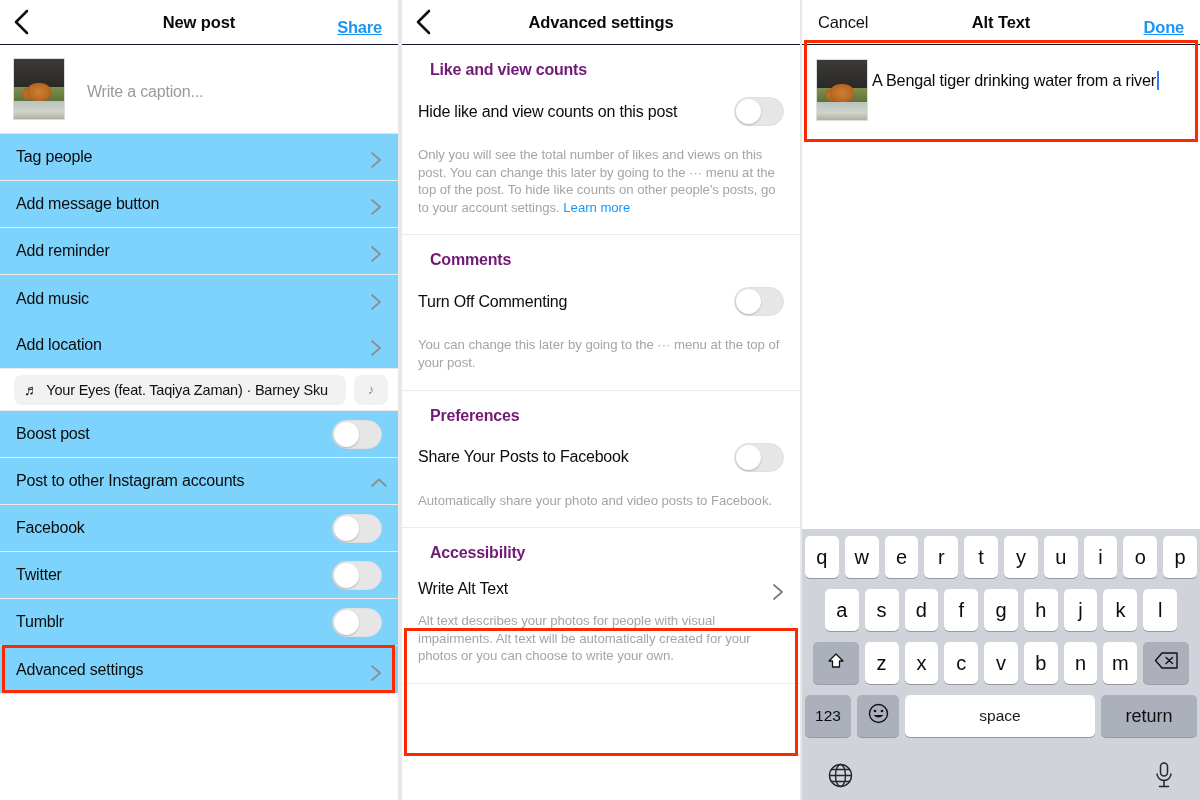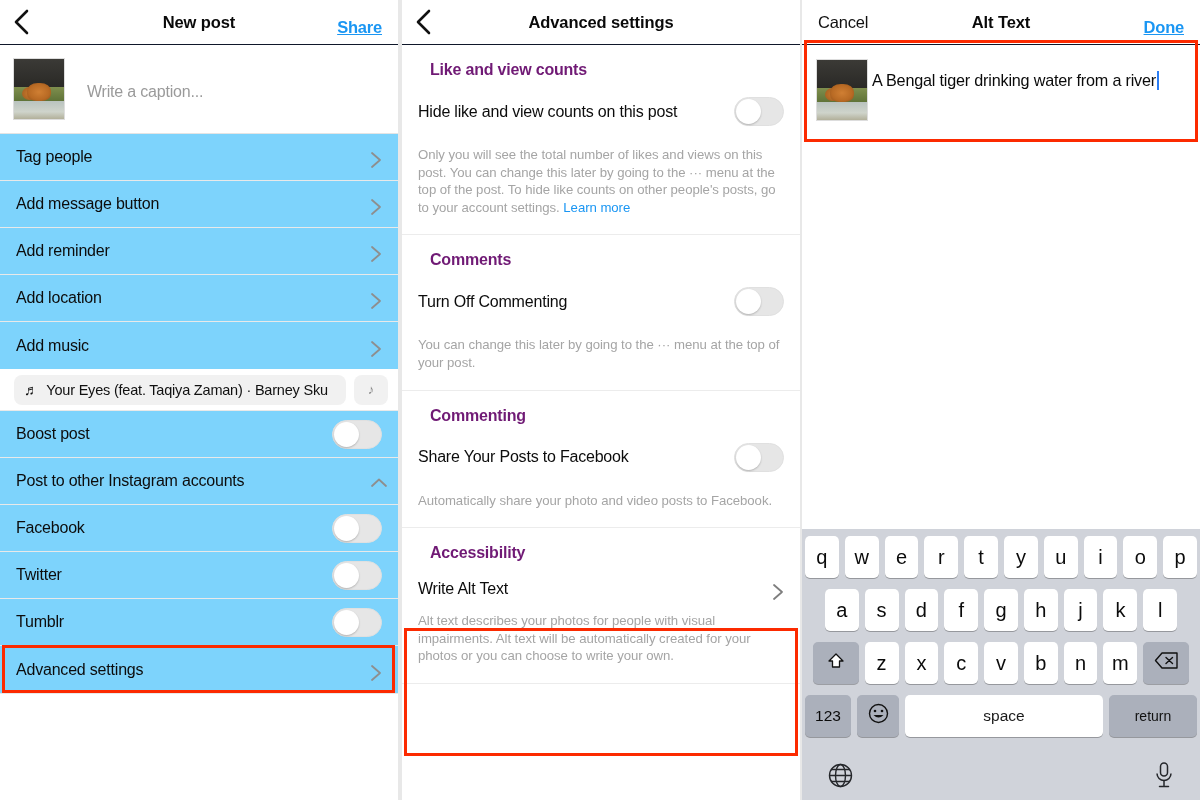--- a/index.html
+++ b/index.html
@@ -161,21 +161,21 @@
   }
   .kbrow1 .key { width: 33.8px; }
   .kbrow2 { padding: 0 19px; }
   .kbrow2 .key { width: 33.8px; }
   .kbrow3 .key.letter { width: 33.8px; }
   .key.wide { width: 46px; background: #abb0bb; box-shadow: 0 1px 0 rgba(0,0,0,.25); }
   .kbrow4 .key { height: 42px; }
   .key.num { width: 46px; background: #abb0bb; font-size: 15.5px; }
   .key.emoji { width: 42px; background: #abb0bb; font-size: 18px; }
   .key.space { flex: 1; font-size: 15.5px; color: #1a1a1a; }
-  .key.return { width: 88px; background: #abb0bb; font-size: 14px; color: #111; }
+  .key.return { width: 96px; background: #abb0bb; font-size: 18px; color: #111; }
   .kb-bottom {
     display: flex; align-items: center; justify-content: space-between;
     padding: 4px 22px 0 22px; height: 50px;
   }
   .kb-bottom svg { display: block; }
 </style>
 </head>
 <body>
 
 <div class="screens">
@@ -222,30 +222,30 @@
       </span>
     </div>
     <div class="row">
       <div class="row-label">Add reminder</div>
       <span class="chev">
         <svg width="12" height="18" viewBox="0 0 12 18">
             <path d="M2 2 L10 9 L2 16" fill="none" stroke="#8e8e8e" stroke-width="1.8" stroke-linecap="round" stroke-linejoin="round"></path>
           </svg>
       </span>
     </div>
-    <div class="row">
-      <div class="row-label">Add location</div>
-      <span class="chev">
-        <svg width="12" height="18" viewBox="0 0 12 18">
-            <path d="M2 2 L10 9 L2 16" fill="none" stroke="#8e8e8e" stroke-width="1.8" stroke-linecap="round" stroke-linejoin="round"></path>
-          </svg>
-      </span>
-    </div>
     <div class="row" style="border-bottom:none;">
       <div class="row-label">Add music</div>
+      <span class="chev">
+        <svg width="12" height="18" viewBox="0 0 12 18">
+            <path d="M2 2 L10 9 L2 16" fill="none" stroke="#8e8e8e" stroke-width="1.8" stroke-linecap="round" stroke-linejoin="round"></path>
+          </svg>
+      </span>
+    </div>
+    <div class="row">
+      <div class="row-label">Add location</div>
       <span class="chev">
         <svg width="12" height="18" viewBox="0 0 12 18">
             <path d="M2 2 L10 9 L2 16" fill="none" stroke="#8e8e8e" stroke-width="1.8" stroke-linecap="round" stroke-linejoin="round"></path>
           </svg>
       </span>
     </div>
 
     <div class="music-row">
       <div class="music-chip">
         <span>♬</span>
@@ -331,21 +331,21 @@
     <div class="section-title">Comments</div>
     <div class="setting-row">
       <div class="setting-label">Turn Off Commenting</div>
       <div class="toggle">
           <div class="knob"></div>
         </div>
     </div>
     <div class="helper">You can change this later by going to the ··· menu at the top of your post.</div>
     <div class="sec-divider"></div>
 
-    <div class="section-title">Commenting</div>
+    <div class="section-title">Preferences</div>
     <div class="setting-row">
       <div class="setting-label">Share Your Posts to Facebook</div>
       <div class="toggle">
           <div class="knob"></div>
         </div>
     </div>
     <div class="helper">Automatically share your photo and video posts to Facebook.</div>
     <div class="sec-divider"></div>
 
     <div class="section-title">Accessibility</div>

